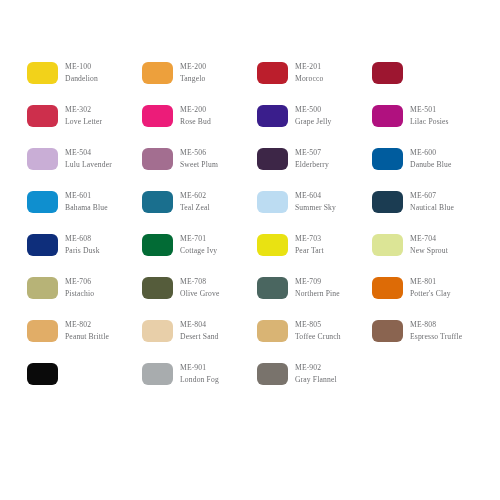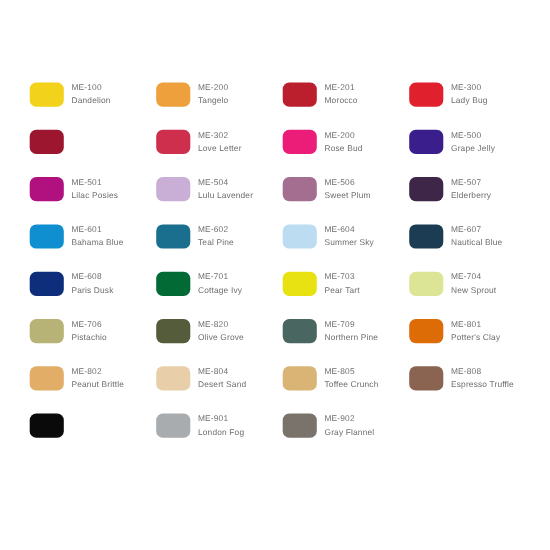--- a/index.html
+++ b/index.html
@@ -20,27 +20,28 @@
     position: relative;
     width: 500px;
     height: 500px;
     box-sizing: border-box;
     background: #ffffff;
   }
 
   .swatch-grid {
     position: absolute;
     left: 27px;
-    top: 74px;
+    top: 61px;
     width: 446px;
     display: grid;
     grid-template-columns: repeat(4, 115px);
     grid-auto-rows: 43px;
     column-gap: 0px;
     row-gap: 0px;
+    font-family: Liberation Serif, serif;
   }
 
   .swatch-cell {
     display: flex;
     flex-direction: row;
     align-items: flex-start;
     gap: 7px;
   }
 
   .swatch-chip {
@@ -91,27 +92,20 @@
         </div>
       </div>
       <div class="swatch-cell">
         <div class="swatch-chip" style="background: rgb(187, 30, 44);"></div>
         <div class="swatch-label">
           <span class="swatch-code">ME-201</span>
           <span class="swatch-name">Morocco</span>
         </div>
       </div>
       <div class="swatch-cell">
-        <div class="swatch-chip" style="background: rgb(224, 32, 44);"></div>
-        <div class="swatch-label">
-          <span class="swatch-code">ME-300</span>
-          <span class="swatch-name">Lady Bug</span>
-        </div>
-      </div>
-      <div class="swatch-cell">
         <div class="swatch-chip" style="background: rgb(157, 22, 48);"></div>
       </div>
       <div class="swatch-cell">
         <div class="swatch-chip" style="background: rgb(205, 47, 76);"></div>
         <div class="swatch-label">
           <span class="swatch-code">ME-302</span>
           <span class="swatch-name">Love Letter</span>
         </div>
       </div>
       <div class="swatch-cell">
@@ -150,31 +144,38 @@
         </div>
       </div>
       <div class="swatch-cell">
         <div class="swatch-chip" style="background: rgb(61, 38, 71);"></div>
         <div class="swatch-label">
           <span class="swatch-code">ME-507</span>
           <span class="swatch-name">Elderberry</span>
         </div>
       </div>
       <div class="swatch-cell">
+        <div class="swatch-chip" style="background: rgb(0, 92, 158);"></div>
+        <div class="swatch-label">
+          <span class="swatch-code">ME-600</span>
+          <span class="swatch-name">Danube Blue</span>
+        </div>
+      </div>
+      <div class="swatch-cell">
         <div class="swatch-chip" style="background: rgb(15, 143, 207);"></div>
         <div class="swatch-label">
           <span class="swatch-code">ME-601</span>
           <span class="swatch-name">Bahama Blue</span>
         </div>
       </div>
       <div class="swatch-cell">
         <div class="swatch-chip" style="background: rgb(26, 111, 142);"></div>
         <div class="swatch-label">
           <span class="swatch-code">ME-602</span>
-          <span class="swatch-name">Teal Pine</span>
+          <span class="swatch-name">Teal Zeal</span>
         </div>
       </div>
       <div class="swatch-cell">
         <div class="swatch-chip" style="background: rgb(188, 220, 242);"></div>
         <div class="swatch-label">
           <span class="swatch-code">ME-604</span>
           <span class="swatch-name">Summer Sky</span>
         </div>
       </div>
       <div class="swatch-cell">
@@ -215,21 +216,21 @@
       <div class="swatch-cell">
         <div class="swatch-chip" style="background: rgb(183, 179, 119);"></div>
         <div class="swatch-label">
           <span class="swatch-code">ME-706</span>
           <span class="swatch-name">Pistachio</span>
         </div>
       </div>
       <div class="swatch-cell">
         <div class="swatch-chip" style="background: rgb(85, 92, 59);"></div>
         <div class="swatch-label">
-          <span class="swatch-code">ME-820</span>
+          <span class="swatch-code">ME-708</span>
           <span class="swatch-name">Olive Grove</span>
         </div>
       </div>
       <div class="swatch-cell">
         <div class="swatch-chip" style="background: rgb(74, 102, 96);"></div>
         <div class="swatch-label">
           <span class="swatch-code">ME-709</span>
           <span class="swatch-name">Northern Pine</span>
         </div>
       </div>

